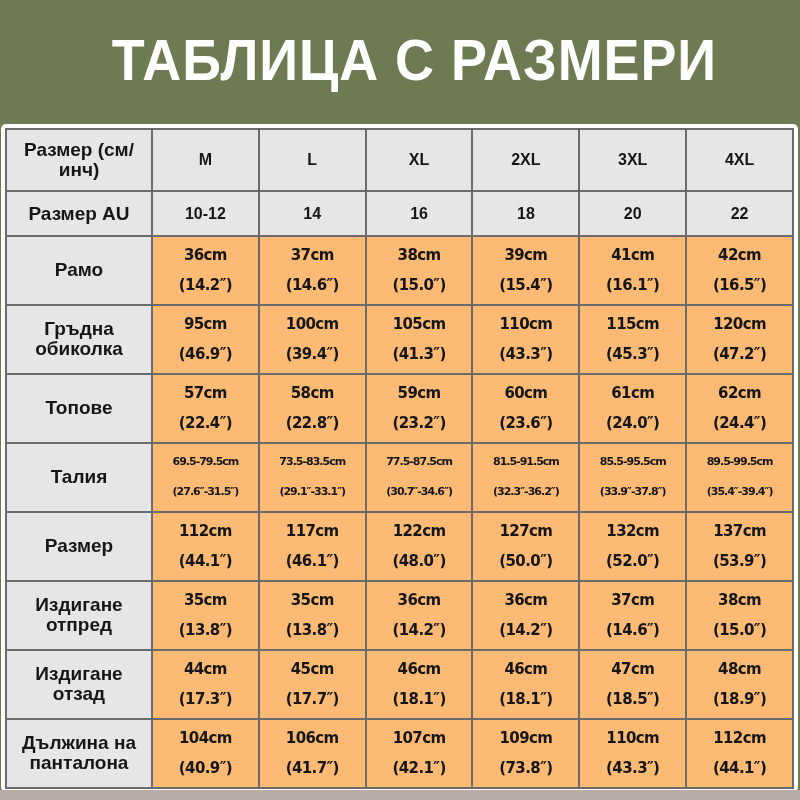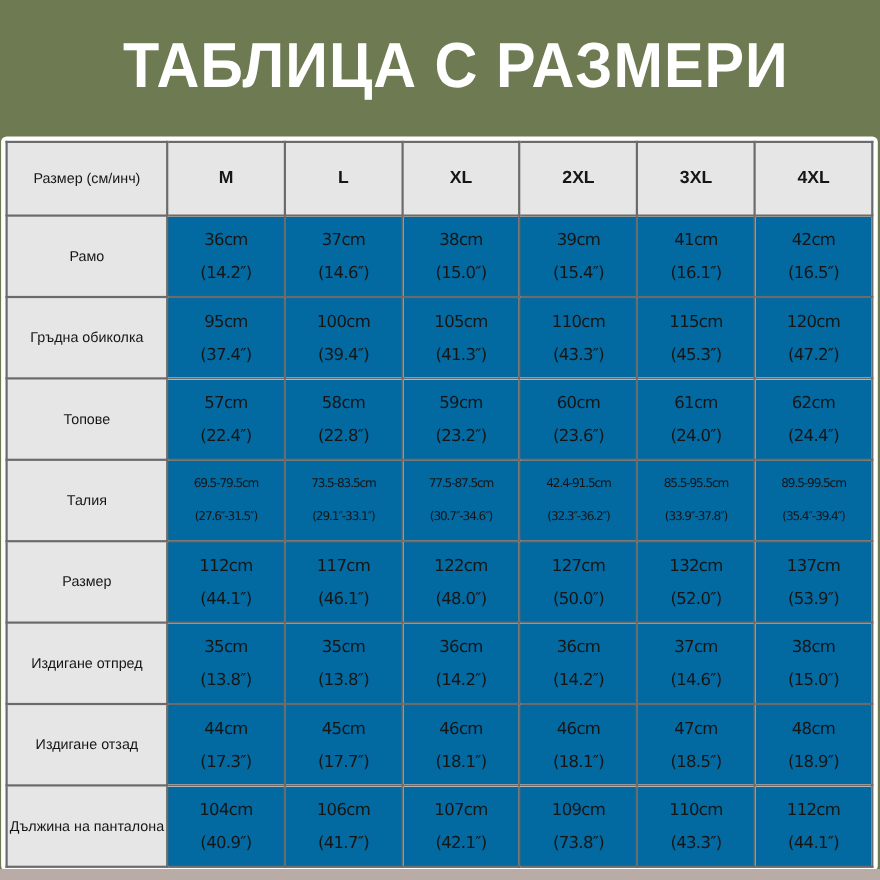--- a/index.html
+++ b/index.html
@@ -60,38 +60,39 @@
       border: 2px solid #6b6b6b;
       text-align: center;
       vertical-align: middle;
       padding: 0;
       color: #161616;
     }
     col.c-label { width: 146px; }
     td.label-cell {
       background: #e6e6e6;
       font-family: "Liberation Sans", sans-serif;
-      font-weight: normal;
-      font-size: 13px;
+      font-weight: bold;
+      font-size: 19px;
       line-height: 20px;
     }
     td.head-cell {
       background: #e6e6e6;
       font-family: "Liberation Sans", sans-serif;
       font-weight: bold;
       font-size: 16px;
     }
     td.data-cell {
-      background: #0369a1;
+      background: #fdba74;
       font-family: "DejaVu Sans", sans-serif;
       font-size: 15px;
       line-height: 30px;
       letter-spacing: -0.6px;
       white-space: nowrap;
       overflow: hidden;
+      font-weight: bold;
     }
     td.data-cell.narrow {
       letter-spacing: -1px;
       font-size: 11px;
     }
     .cm, .inch { display: block; }
     tr.row-header { height: 56px; }
     tr.row-std { height: 40px; }
     tr.row-meas { height: 61px; }
   </style>
@@ -117,20 +118,29 @@
 
       <tr class="row-header">
         <td class="label-cell">Размер (см/инч)</td>
         <td class="head-cell">M</td>
         <td class="head-cell">L</td>
         <td class="head-cell">XL</td>
         <td class="head-cell">2XL</td>
         <td class="head-cell">3XL</td>
         <td class="head-cell">4XL</td>
       </tr>
+      <tr class="row-std">
+        <td class="label-cell">Размер AU</td>
+        <td class="head-cell">10-12</td>
+        <td class="head-cell">14</td>
+        <td class="head-cell">16</td>
+        <td class="head-cell">18</td>
+        <td class="head-cell">20</td>
+        <td class="head-cell">22</td>
+      </tr>
 
       <tr class="row-meas">
         <td class="label-cell">Рамо</td>
         <td class="data-cell">
             <span class="cm">36cm</span>
             <span class="inch">(14.2″)</span>
           </td>
         <td class="data-cell">
             <span class="cm">37cm</span>
             <span class="inch">(14.6″)</span>
@@ -149,21 +159,21 @@
           </td>
         <td class="data-cell">
             <span class="cm">42cm</span>
             <span class="inch">(16.5″)</span>
           </td>
       </tr>
       <tr class="row-meas">
         <td class="label-cell">Гръдна обиколка</td>
         <td class="data-cell">
             <span class="cm">95cm</span>
-            <span class="inch">(37.4″)</span>
+            <span class="inch">(46.9″)</span>
           </td>
         <td class="data-cell">
             <span class="cm">100cm</span>
             <span class="inch">(39.4″)</span>
           </td>
         <td class="data-cell">
             <span class="cm">105cm</span>
             <span class="inch">(41.3″)</span>
           </td>
         <td class="data-cell">
@@ -214,21 +224,21 @@
           </td>
         <td class="data-cell narrow">
             <span class="cm">73.5-83.5cm</span>
             <span class="inch">(29.1″-33.1″)</span>
           </td>
         <td class="data-cell narrow">
             <span class="cm">77.5-87.5cm</span>
             <span class="inch">(30.7″-34.6″)</span>
           </td>
         <td class="data-cell narrow">
-            <span class="cm">42.4-91.5cm</span>
+            <span class="cm">81.5-91.5cm</span>
             <span class="inch">(32.3″-36.2″)</span>
           </td>
         <td class="data-cell narrow">
             <span class="cm">85.5-95.5cm</span>
             <span class="inch">(33.9″-37.8″)</span>
           </td>
         <td class="data-cell narrow">
             <span class="cm">89.5-99.5cm</span>
             <span class="inch">(35.4″-39.4″)</span>
           </td>

